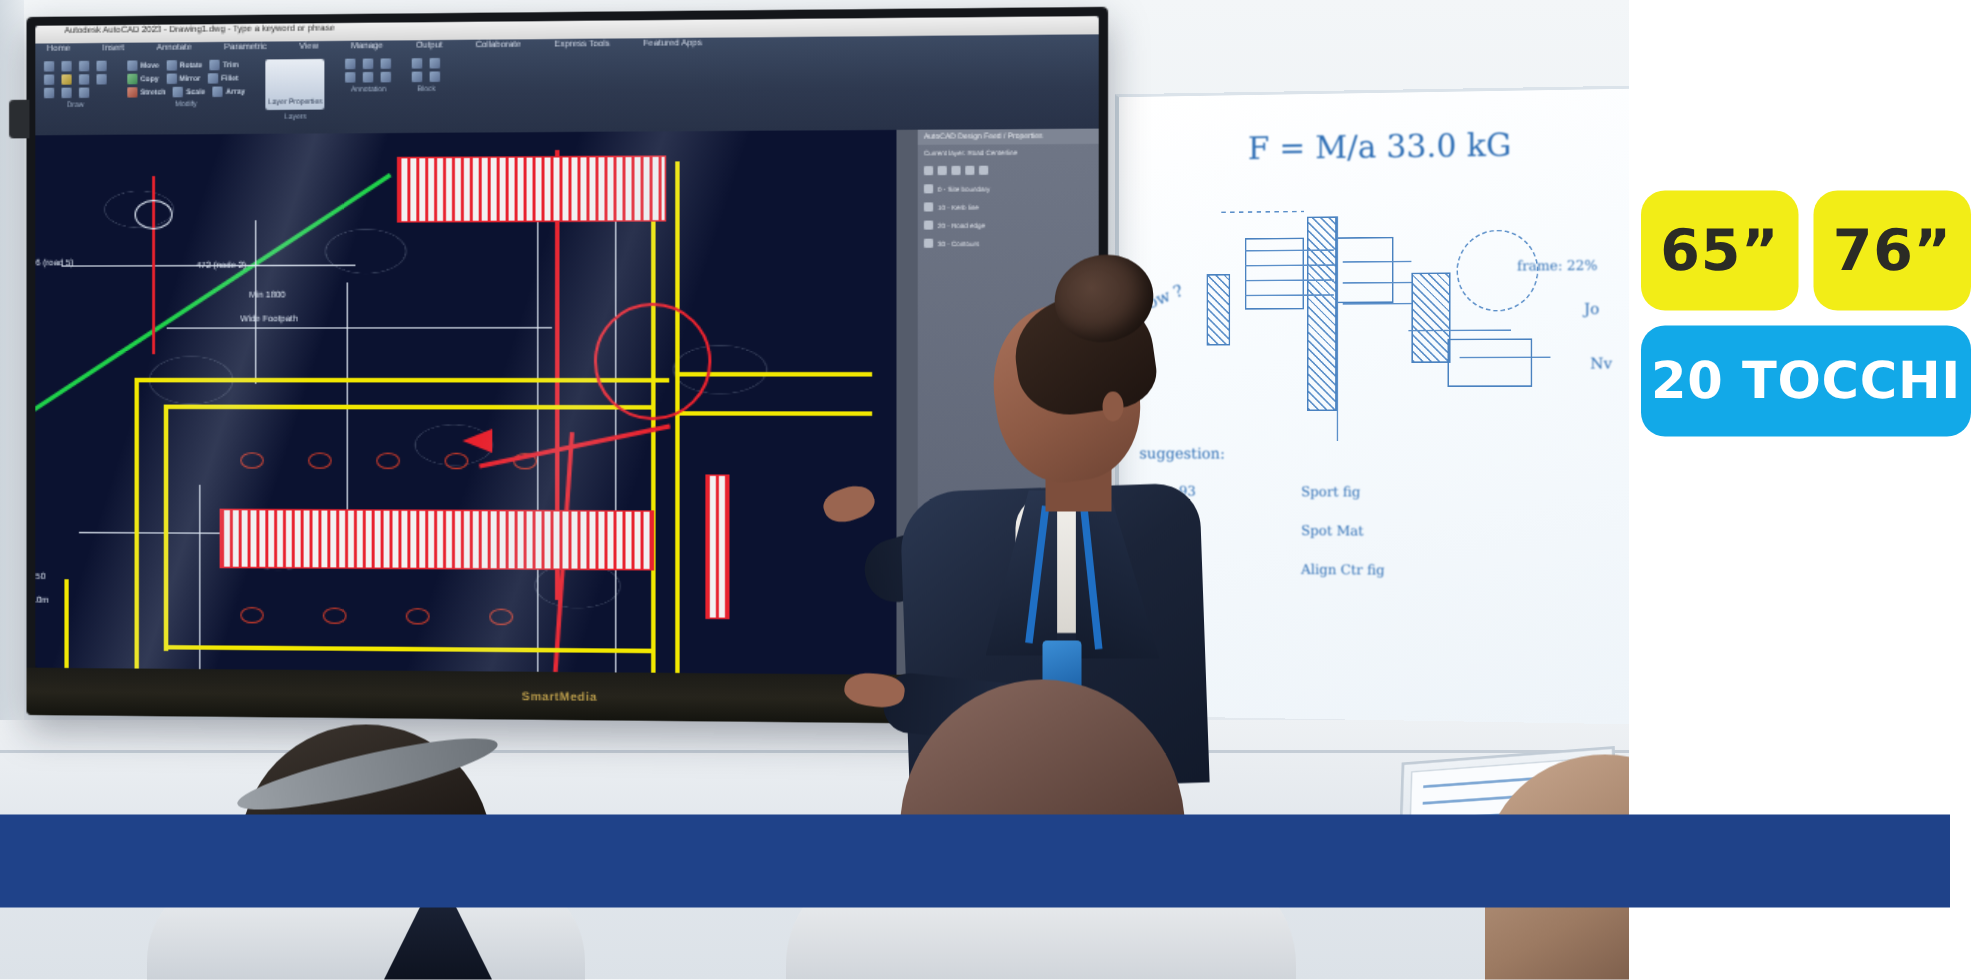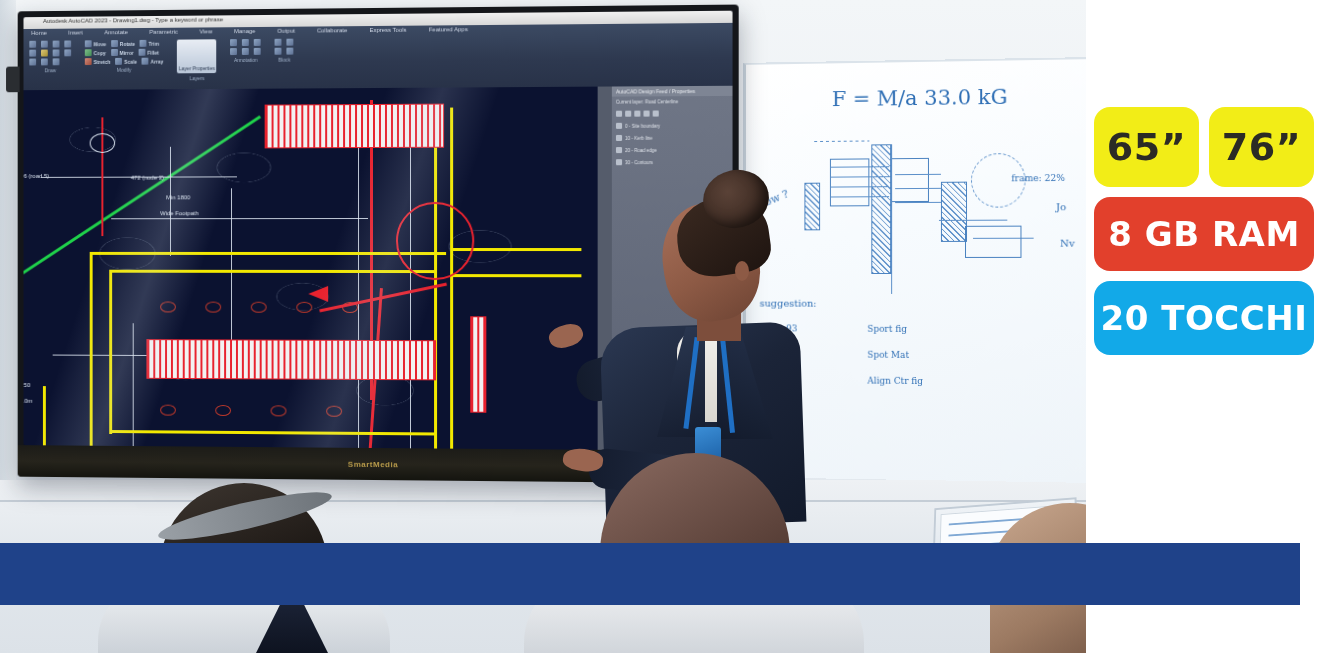--- a/index.html
+++ b/index.html
@@ -199,21 +199,21 @@
   .laptop-l { position:absolute; background:#7fa8d4; height:2px; }
 
   
   .rail { position:absolute; left:1086px; top:0; width:236px; height:653px;
           background:#ffffff; }
   .badge-grid { position:absolute; left:8px; top:107px; width:220px;
                 display:flex; flex-wrap:wrap; gap:10px; }
   .badge { border-radius:16px; display:flex; align-items:center; justify-content:center;
            font-weight:800; letter-spacing:.5px; line-height:1;
            font-family:"DejaVu Sans", sans-serif; }
-  .b-size { width:105px; height:80px; font-size:38px; }
+  .b-size { width:105px; height:80px; font-size:38px;margin-top:20px; }
   .b-yellow { background:#F2ED17; color:#2b2b25; }
   .b-navy   { background:#25408B; color:#ffffff; }
   .b-red    { width:220px; height:74px; background:#E2402C; color:#ffffff; font-size:34px; }
   .b-cyan   { width:220px; height:74px; background:#12A9E8; color:#ffffff; font-size:34px; }
 
   
   .banner { position:absolute; left:0; top:543px; width:1300px; height:62px;
             background:#1F4289; display:flex; flex-direction:column;
             align-items:center; justify-content:center; }
   .banner-l1 { font-size:20px; color:#ffffff; white-space:nowrap; line-height:1.25;
@@ -578,21 +578,20 @@
       <div class="aud1-band"></div>
       <div class="aud1-shoulder"></div>
       <div class="aud1-collar"></div>
     </div>
   </div>
 
   <div class="rail">
     <div class="badge-grid">
       <div class="badge b-size b-yellow">65”</div>
       <div class="badge b-size b-yellow">76”</div>
-      <div class="badge b-red">8 GB RAM</div>
       <div class="badge b-cyan">20 TOCCHI</div>
     </div>
   </div>
 
   <div class="banner">
   </div>
 
 </div>
 
 </body></html>

